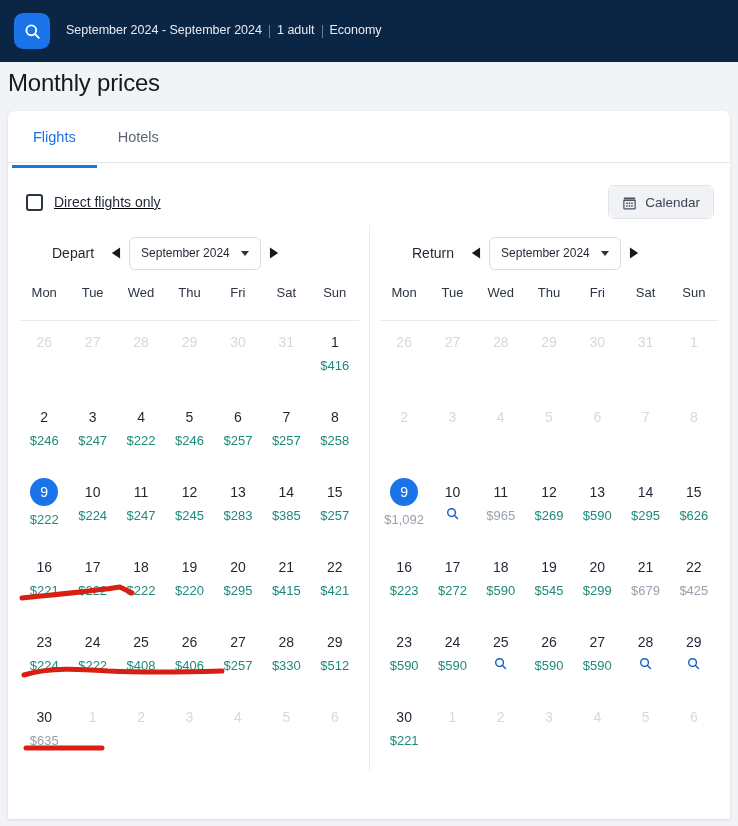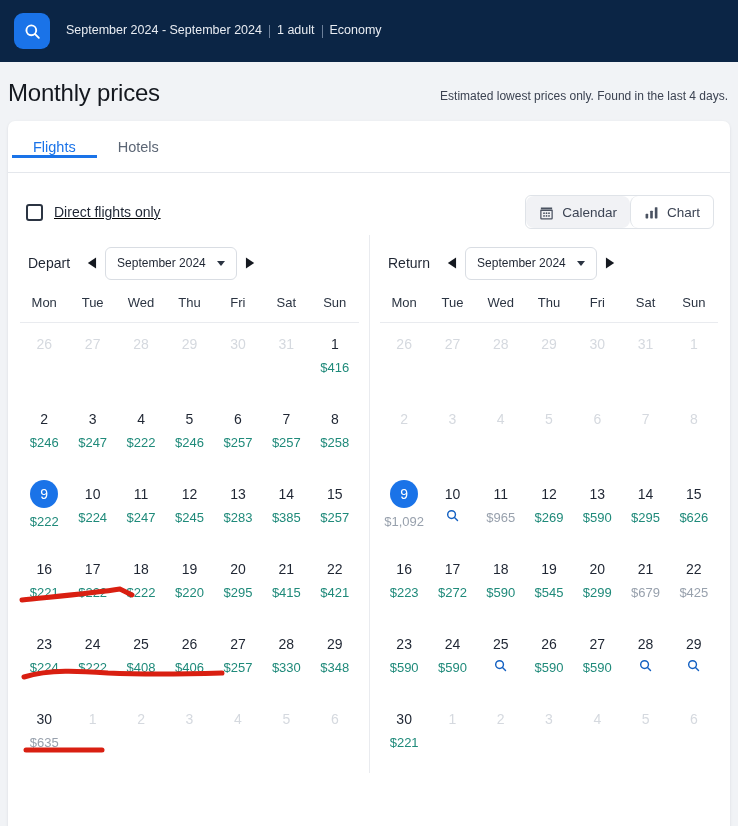--- a/index.html
+++ b/index.html
@@ -50,21 +50,21 @@
     height: 13px;
     background: #6b7f99;
     margin: 0 7px;
   }
 
   
   .titlerow {
     display: flex;
     align-items: flex-end;
     justify-content: space-between;
-    padding: 17px 10px 14px 8px;
+    padding: 7px 10px 14px 8px;
   }
   .page-title {
     font-size: 24px;
     color: #14181f;
     font-weight: 400;
     letter-spacing: -.2px;
   }
   .title-note {
     font-size: 12px;
     color: #3b4251;
@@ -83,21 +83,21 @@
 
   
   .tabs {
     display: flex;
     border-bottom: 1px solid #e4e7ec;
     padding-left: 4px;
     height: 52px;
   }
   .tab {
     padding: 0 21px;
-    height: 36px;
+    height: 56px;
     line-height: 52px;
     font-size: 14.5px;
     color: #5c6675;
     position: relative;
     cursor: pointer;
   }
   .tab.active { color: #1a73e8; }
   .tab.active::after {
     content: "";
     position: absolute;
@@ -156,20 +156,21 @@
     width: 364px;
     padding: 0 10px;
   }
   .cal.right { border-left: 1px solid #e9ebef; }
 
   .cal-head {
     display: flex;
     align-items: center;
     height: 56px;
     padding-left: 8px;
+    margin-left: 24px;
   }
   .cal-head .lbl {
     font-size: 14px;
     color: #1f2633;
     margin-right: 10px;
   }
   .navarrow {
     width: 22px; height: 26px;
     display: flex; align-items: center; justify-content: center;
     cursor: pointer;
@@ -194,21 +195,21 @@
     border-left: 4.5px solid transparent;
     border-right: 4.5px solid transparent;
     border-top: 5.5px solid #2b3442;
   }
 
   
   .dow {
     display: grid;
     grid-template-columns: repeat(7, 1fr);
     border-bottom: 1px solid #e9ebef;
-    padding-bottom: 12px;
+    padding-bottom: 20px;
     margin-top: 4px;
   }
   .dow span {
     text-align: center;
     font-size: 13px;
     color: #2b3442;
   }
 
   
   .grid {
@@ -273,21 +274,20 @@
       <span class="divider"></span>
       <span class="seg">1 adult</span>
       <span class="divider"></span>
       <span class="seg">Economy</span>
     </div>
   </div>
 </div>
 
 <div class="titlerow">
   <div class="page-title">Monthly prices</div>
-  <div class="title-note">Estimated lowest prices only. Found in the last 4 days.</div>
 </div>
 
 <div class="card">
 
   <div class="tabs">
     <div class="tab active">Flights</div>
     <div class="tab">Hotels</div>
   </div>
 
   <div class="controls">
@@ -304,30 +304,20 @@
             <path d="M3 8.5h18V21a1 1 0 0 1-1 1H4a1 1 0 0 1-1-1V8.5z" fill="none" stroke="#4a5261" stroke-width="2"></path>
             <circle cx="8" cy="13" r="1.4"></circle>
               <circle cx="12" cy="13" r="1.4"></circle>
               <circle cx="16" cy="13" r="1.4"></circle>
             <circle cx="8" cy="17.5" r="1.4"></circle>
               <circle cx="12" cy="17.5" r="1.4"></circle>
               <circle cx="16" cy="17.5" r="1.4"></circle>
           </svg>
         </span>
         <span>Calendar</span>
-      </div>
-      <div class="seg-btn">
-        <span>
-          <svg width="15" height="15" viewBox="0 0 24 24" fill="#4a5261">
-            <rect x="2.5" y="14" width="4.2" height="7.5" rx="1"></rect>
-            <rect x="9.9" y="9" width="4.2" height="12.5" rx="1"></rect>
-            <rect x="17.3" y="3.5" width="4.2" height="18" rx="1"></rect>
-          </svg>
-        </span>
-        <span>Chart</span>
       </div>
     </div>
   </div>
 
   <div class="cals">
 
     <div class="cal left">
       <div class="cal-head">
         <span class="lbl">Depart</span>
         <span class="navarrow">
@@ -485,21 +475,21 @@
           <div class="cell">
             <div class="num">27</div>
             <div class="price">$257</div>
           </div>
           <div class="cell">
             <div class="num">28</div>
             <div class="price">$330</div>
           </div>
           <div class="cell">
             <div class="num">29</div>
-            <div class="price">$348</div>
+            <div class="price">$512</div>
           </div>
           <div class="cell">
             <div class="num">30</div>
             <div class="price high">$635</div>
           </div>
           <div class="cell out">
             <div class="num">1</div>
           </div>
           <div class="cell out">
             <div class="num">2</div>

